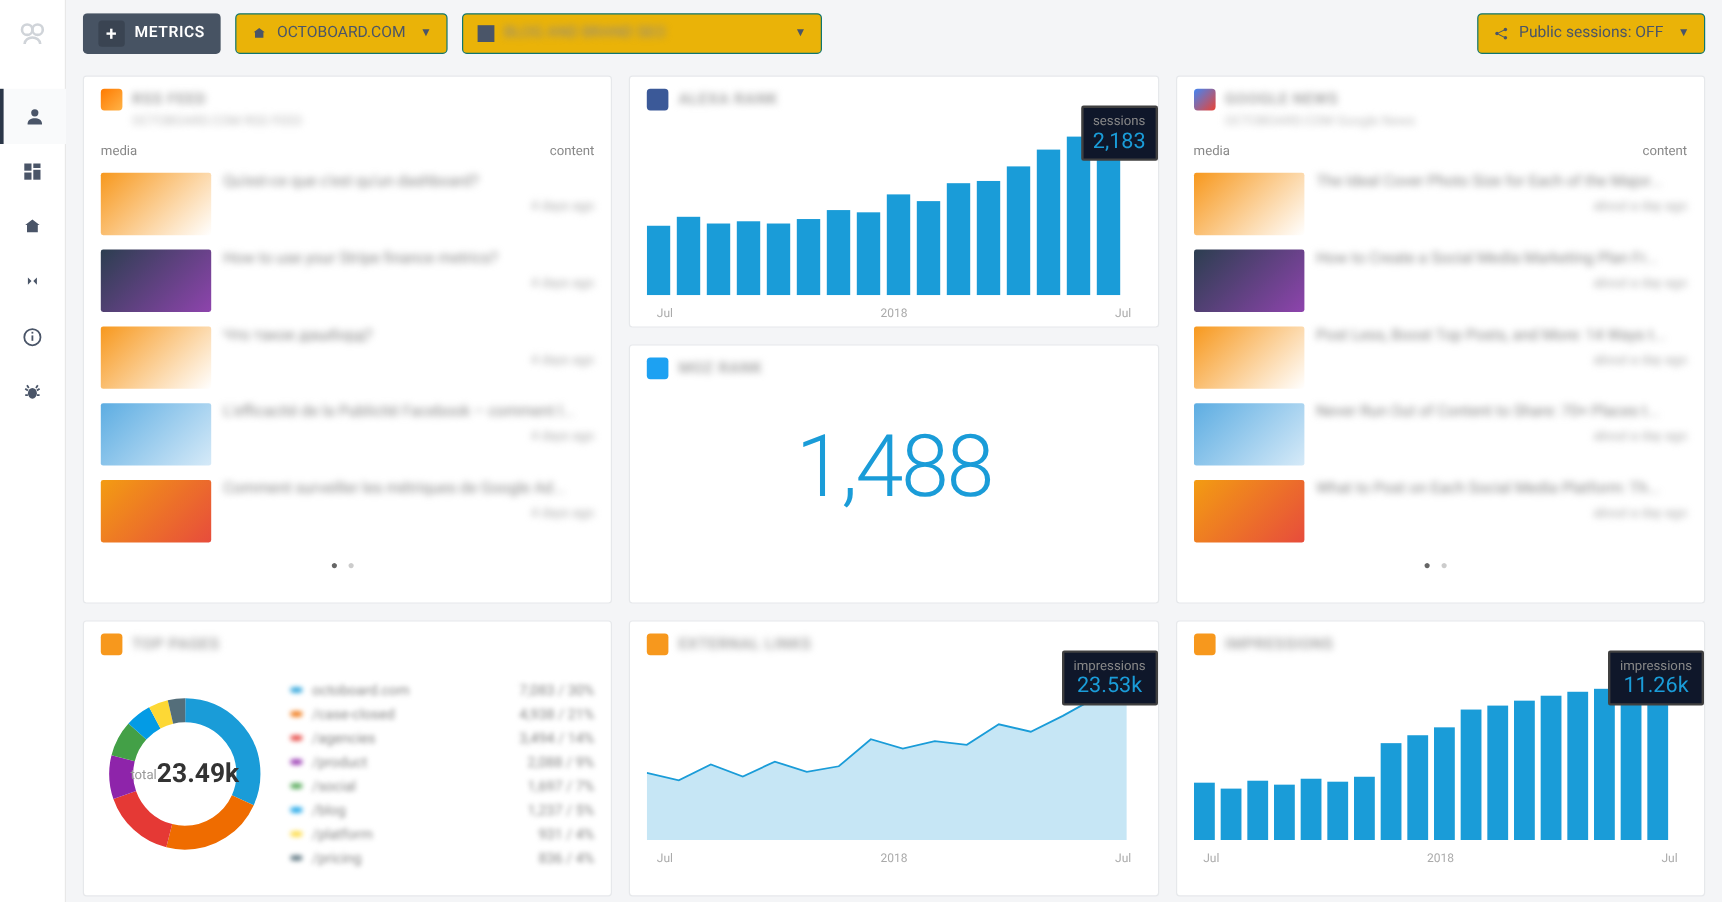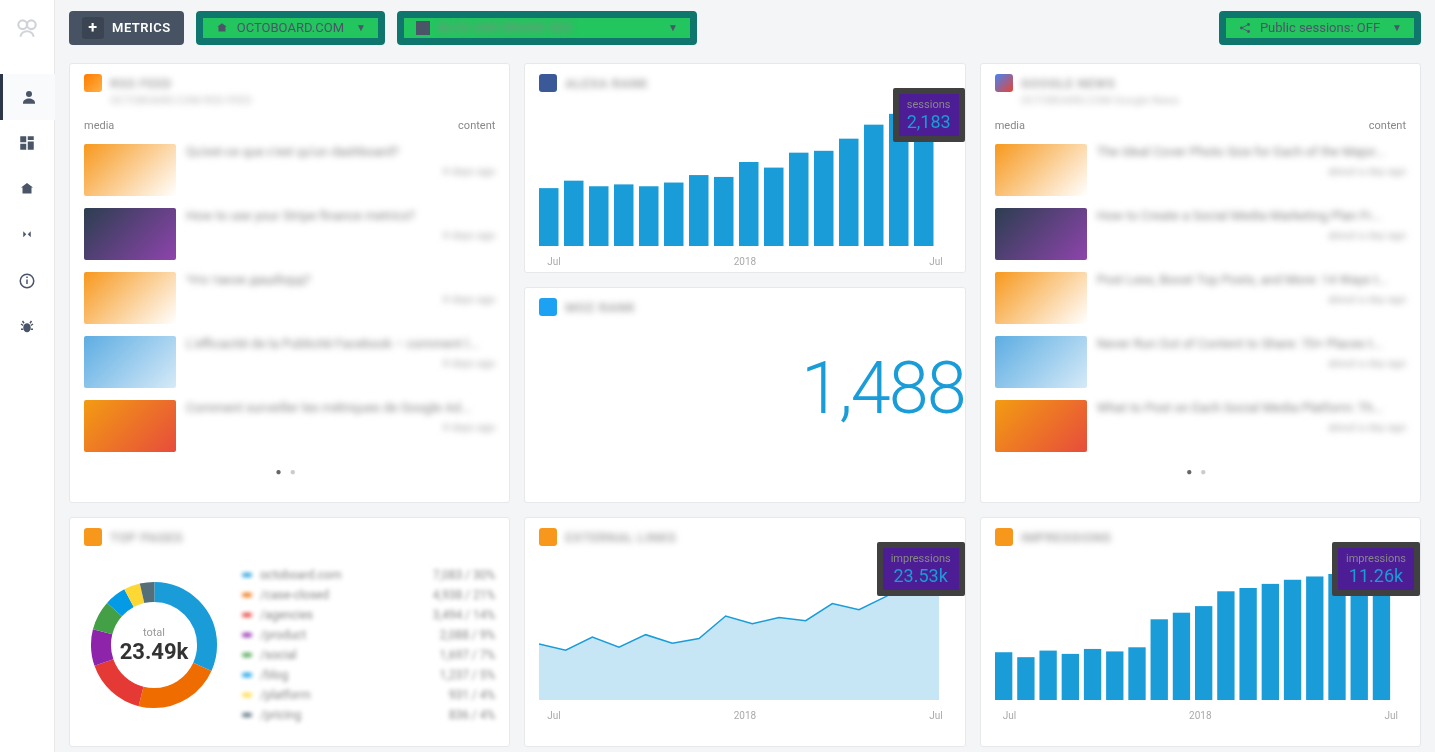--- a/index.html
+++ b/index.html
@@ -12,21 +12,21 @@
 .sidebar-item { width: 55px; height: 46px; display: flex; align-items: center; justify-content: center; color: #4a5568; cursor: pointer; }
 .sidebar-item.active { border-left: 3px solid #2b3648; background:#f9fafb; }
 .sidebar-item svg { width: 18px; height: 18px; fill: currentColor; }
 
 .main { flex: 1; display: flex; flex-direction: column; }
 
 .topbar { height: 55px; padding: 10px 14px; display: flex; align-items: center; gap: 12px; background:#f4f5f7; }
 .btn { display: inline-flex; align-items: center; gap: 8px; height: 34px; padding: 0 12px; border-radius: 4px; font-size: 13px; cursor: pointer; border: 1px solid transparent; }
 .btn-dark { background: #475363; color: #fff; font-weight: 600; letter-spacing: .5px; }
 .btn-dark .plus { width: 22px; height: 22px; background: #3a4452; border-radius: 3px; display:flex; align-items:center; justify-content:center; font-size:16px; }
-.btn-light { background: #22c55e; border: 7px solid #0f766e; color: #4a5568; }
+.btn-light { background: #eab308; border: 1px solid #0f766e; color: #4a5568; }
 .btn-light .caret { margin-left: 4px; font-size: 10px; }
 .btn-light.wide { min-width: 300px; justify-content: space-between; filter: blur(0); }
 .topbar-spacer { flex: 1; }
 .blur-text { filter: blur(3px); color:#888; }
 
 .grid { flex: 1; padding: 8px 14px 14px 14px; display: grid; grid-template-columns: 1fr 1fr 1fr; grid-template-rows: 440px 230px; gap: 14px; overflow: hidden; }
 .card { background: #fff; border: 1px solid #e6e8eb; border-radius: 3px; display: flex; flex-direction: column; overflow: hidden; }
 .card-header { padding: 10px 14px 2px 14px; display: flex; align-items: center; gap: 8px; }
 .card-header .icon { width: 18px; height: 18px; border-radius: 3px; }
 .card-title { font-weight: 700; font-size: 13px; color: #aaa; filter: blur(3px); letter-spacing:.5px; }
@@ -37,26 +37,26 @@
 .thumb { width: 92px; height: 52px; border-radius: 2px; flex-shrink:0; }
 .feed-text { flex:1; }
 .feed-title { font-size: 13px; color:#888; filter: blur(3px); margin-bottom: 6px; white-space:nowrap; overflow:hidden;}
 .feed-date { font-size: 11px; color:#aaa; filter: blur(3px); text-align:right;}
 .dots { text-align:center; padding:8px 0; font-size:10px; color:#666; letter-spacing:8px;}
 .dots span:nth-child(2){color:#ccc;}
 
 .stack { display:grid; grid-template-rows: 210px 1fr; gap:14px; }
 
 .chart-wrap { position:relative; height:140px; margin-top:6px; }
-.badge { position:absolute; right:0; top:-6px; background:#4c1d95; border:6px solid #404040; padding:4px 8px; text-align:center; font-size:11px; color:#888; border-radius:2px; z-index:5;}
+.badge { position:absolute; right:0; top:-6px; background:#0f172a; border:2px solid #404040; padding:4px 8px; text-align:center; font-size:11px; color:#888; border-radius:2px; z-index:5;}
 .badge .val { color:#1a9cd8; font-size:18px; font-weight:400;}
 .xaxis { display:flex; justify-content:space-between; font-size:10px; color:#aaa; padding: 6px 8px 0 8px;}
 
 .bignum { text-align:center; padding-top:28px; }
-.bignum .num { font-size: 72px; color:#1a9cd8; font-weight:300; letter-spacing:-2px;text-align:right;}
+.bignum .num { font-size: 72px; color:#1a9cd8; font-weight:300; letter-spacing:-2px;}
 .bignum .delta { font-size:22px; color:#888; margin-top:6px;}
 .bignum .delta .tri { color:#2ac769; font-size:14px; }
 .bignum .delta b { color:#333; font-weight:700; }
 
 .donut-wrap { display:flex; gap:18px; align-items:center; height:100%; }
 .donut-center { text-align:center; }
 .donut-center .lbl { font-size:11px; color:#999;}
 .donut-center .tot { font-size:22px; font-weight:700; color:#333;}
 .legend { flex:1; font-size:12px; color:#888; }
 .legend-row { display:flex; align-items:center; gap:8px; padding:3px 0; filter:blur(2px);}
@@ -310,21 +310,21 @@
             <svg id="donut" width="140" height="140" viewBox="0 0 42 42">
                 <circle cx="21" cy="21" r="15.915" fill="none" stroke="#1a9cd8" stroke-width="6" stroke-dasharray="31.755649271966202 68.24124489179691" stroke-dashoffset="24.99922354094078"></circle>
                 <circle cx="21" cy="21" r="15.915" fill="none" stroke="#ef6c00" stroke-width="6" stroke-dasharray="22.138838924886223 77.85805523887689" stroke-dashoffset="-6.756425731025423"></circle>
                 <circle cx="21" cy="21" r="15.915" fill="none" stroke="#e53935" stroke-width="6" stroke-dasharray="15.664864966292518 84.3320291974706" stroke-dashoffset="-28.895264655911642"></circle>
                 <circle cx="21" cy="21" r="15.915" fill="none" stroke="#8e24aa" stroke-width="6" stroke-dasharray="9.361258743451282 90.63563542031183" stroke-dashoffset="-44.56012962220416"></circle>
                 <circle cx="21" cy="21" r="15.915" fill="none" stroke="#43a047" stroke-width="6" stroke-dasharray="7.608264409787751 92.38862975397537" stroke-dashoffset="-53.921388365655446"></circle>
                 <circle cx="21" cy="21" r="15.915" fill="none" stroke="#039be5" stroke-width="6" stroke-dasharray="5.54591813488948 94.45097602887364" stroke-dashoffset="-61.529652775443196"></circle>
                 <circle cx="21" cy="21" r="15.915" fill="none" stroke="#fdd835" stroke-width="6" stroke-dasharray="4.174009525935413 95.8228846378277" stroke-dashoffset="-67.07557091033267"></circle>
                 <circle cx="21" cy="21" r="15.915" fill="none" stroke="#546e7a" stroke-width="6" stroke-dasharray="3.748090186554249 96.24880397720887" stroke-dashoffset="-71.24958043626809"></circle>
               </svg>
-            <div style="position:absolute;inset:0;display:flex;flex-direction:column;align-items:center;justify-content:center" class="donut-center">
+            <div style="position:absolute;inset:0;display:flex;flex-direction:row;align-items:center;justify-content:center" class="donut-center">
               <div class="lbl">total</div>
               <div class="tot">23.49k</div>
             </div>
           </div>
           <div class="legend" id="toppages-legend">
               <div class="legend-row">
                 <span class="sw" style="background:#1a9cd8"></span>
                 <span class="name">octoboard.com</span>
                 <span>7,083 / 30%</span>
               </div>

